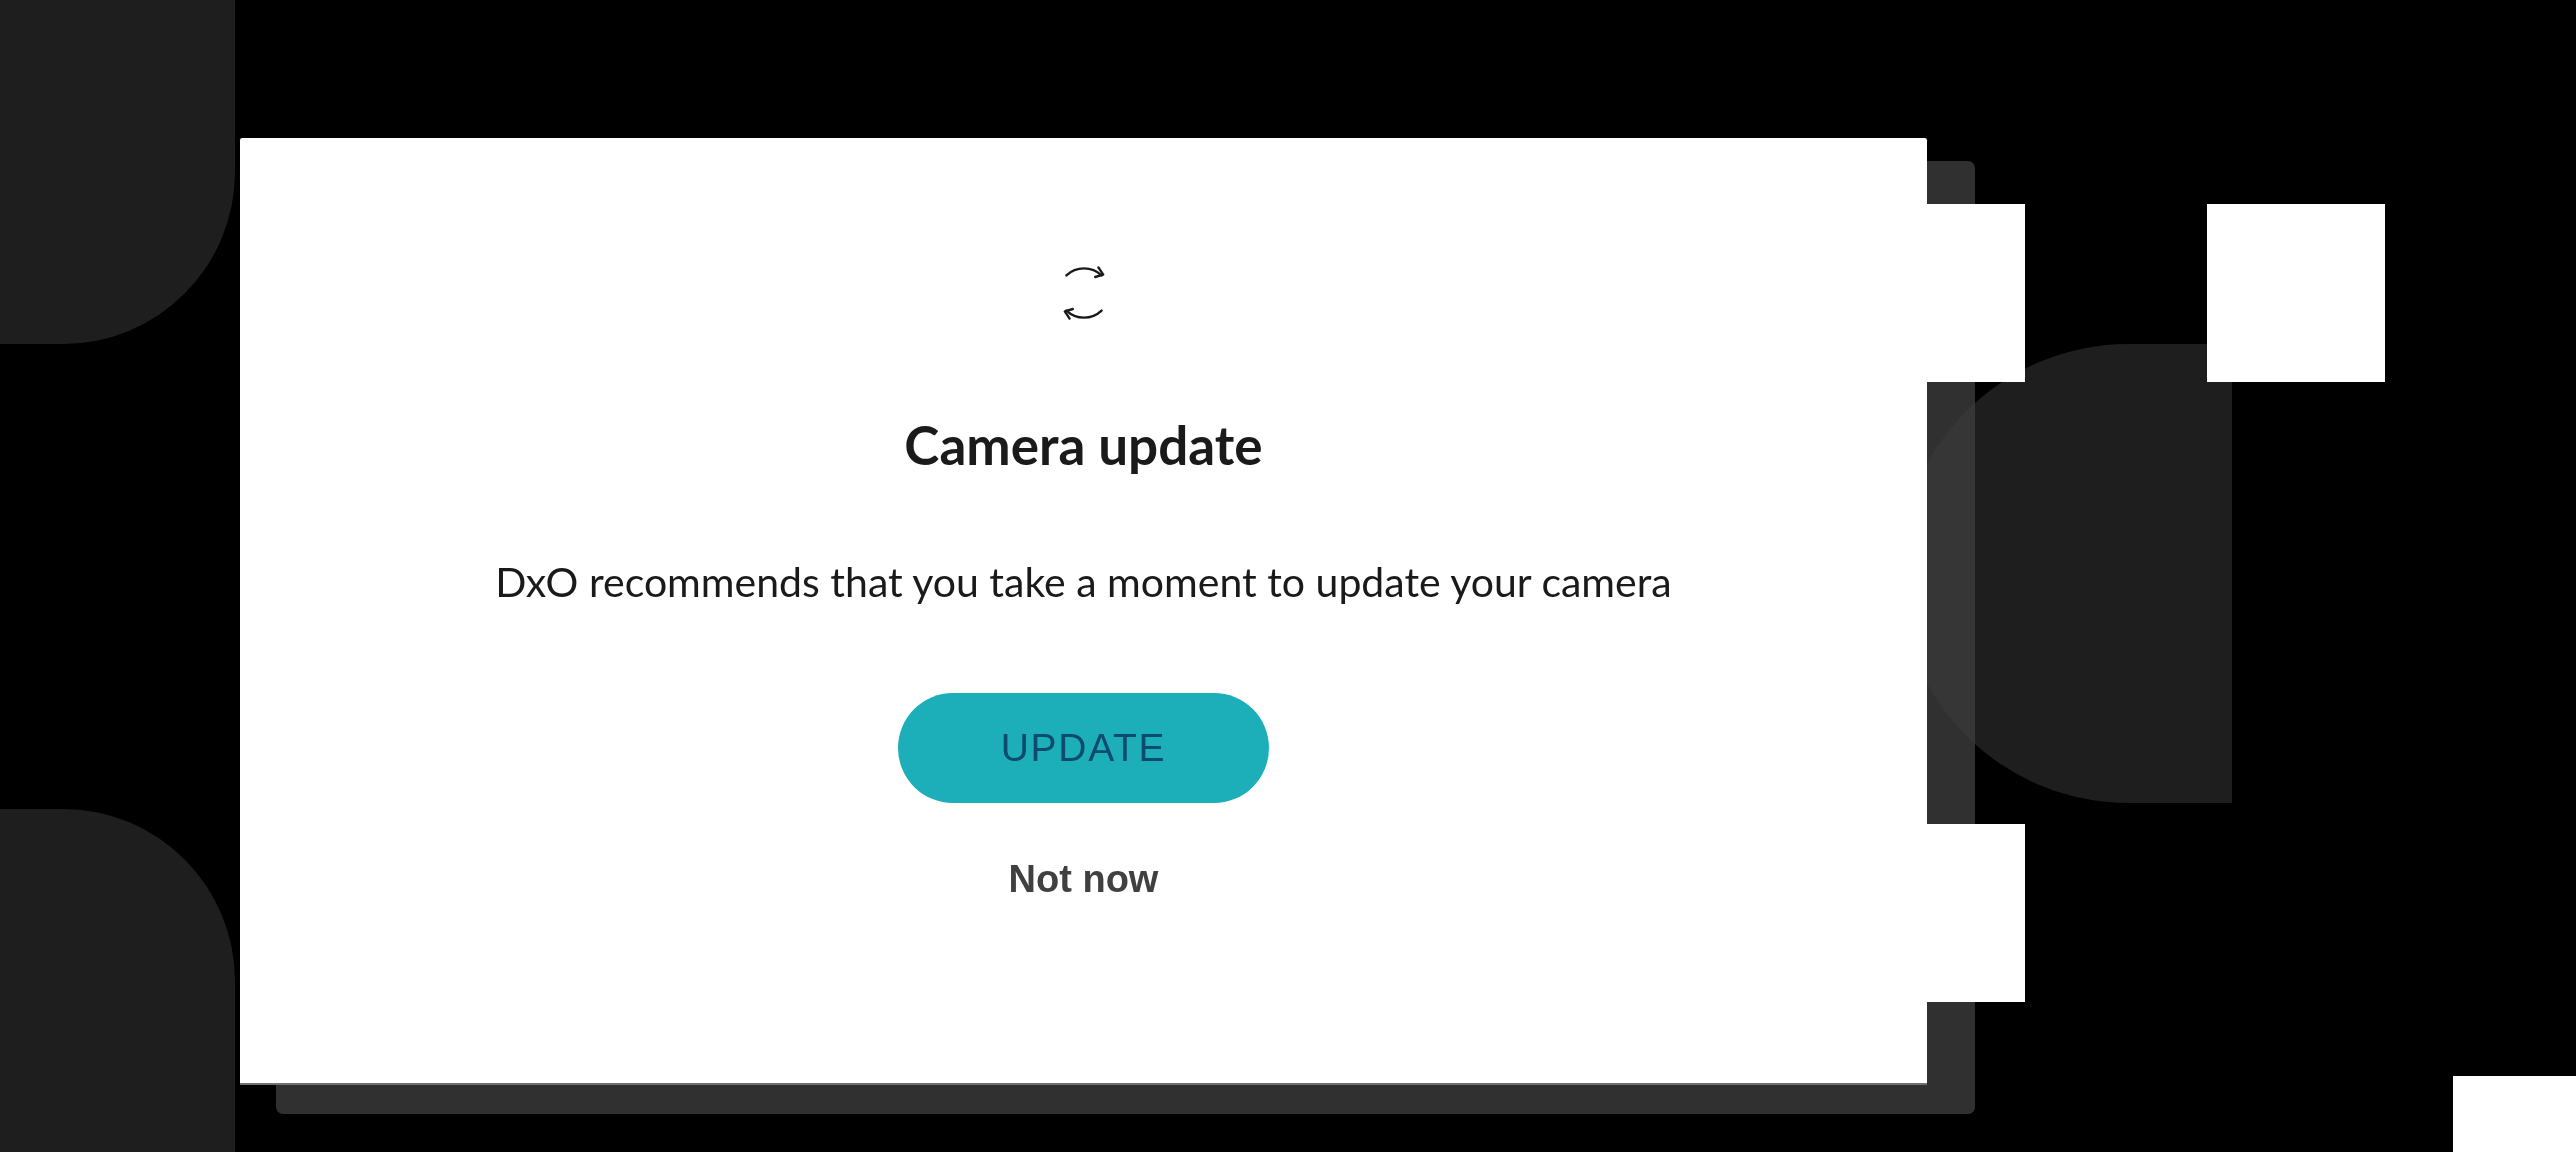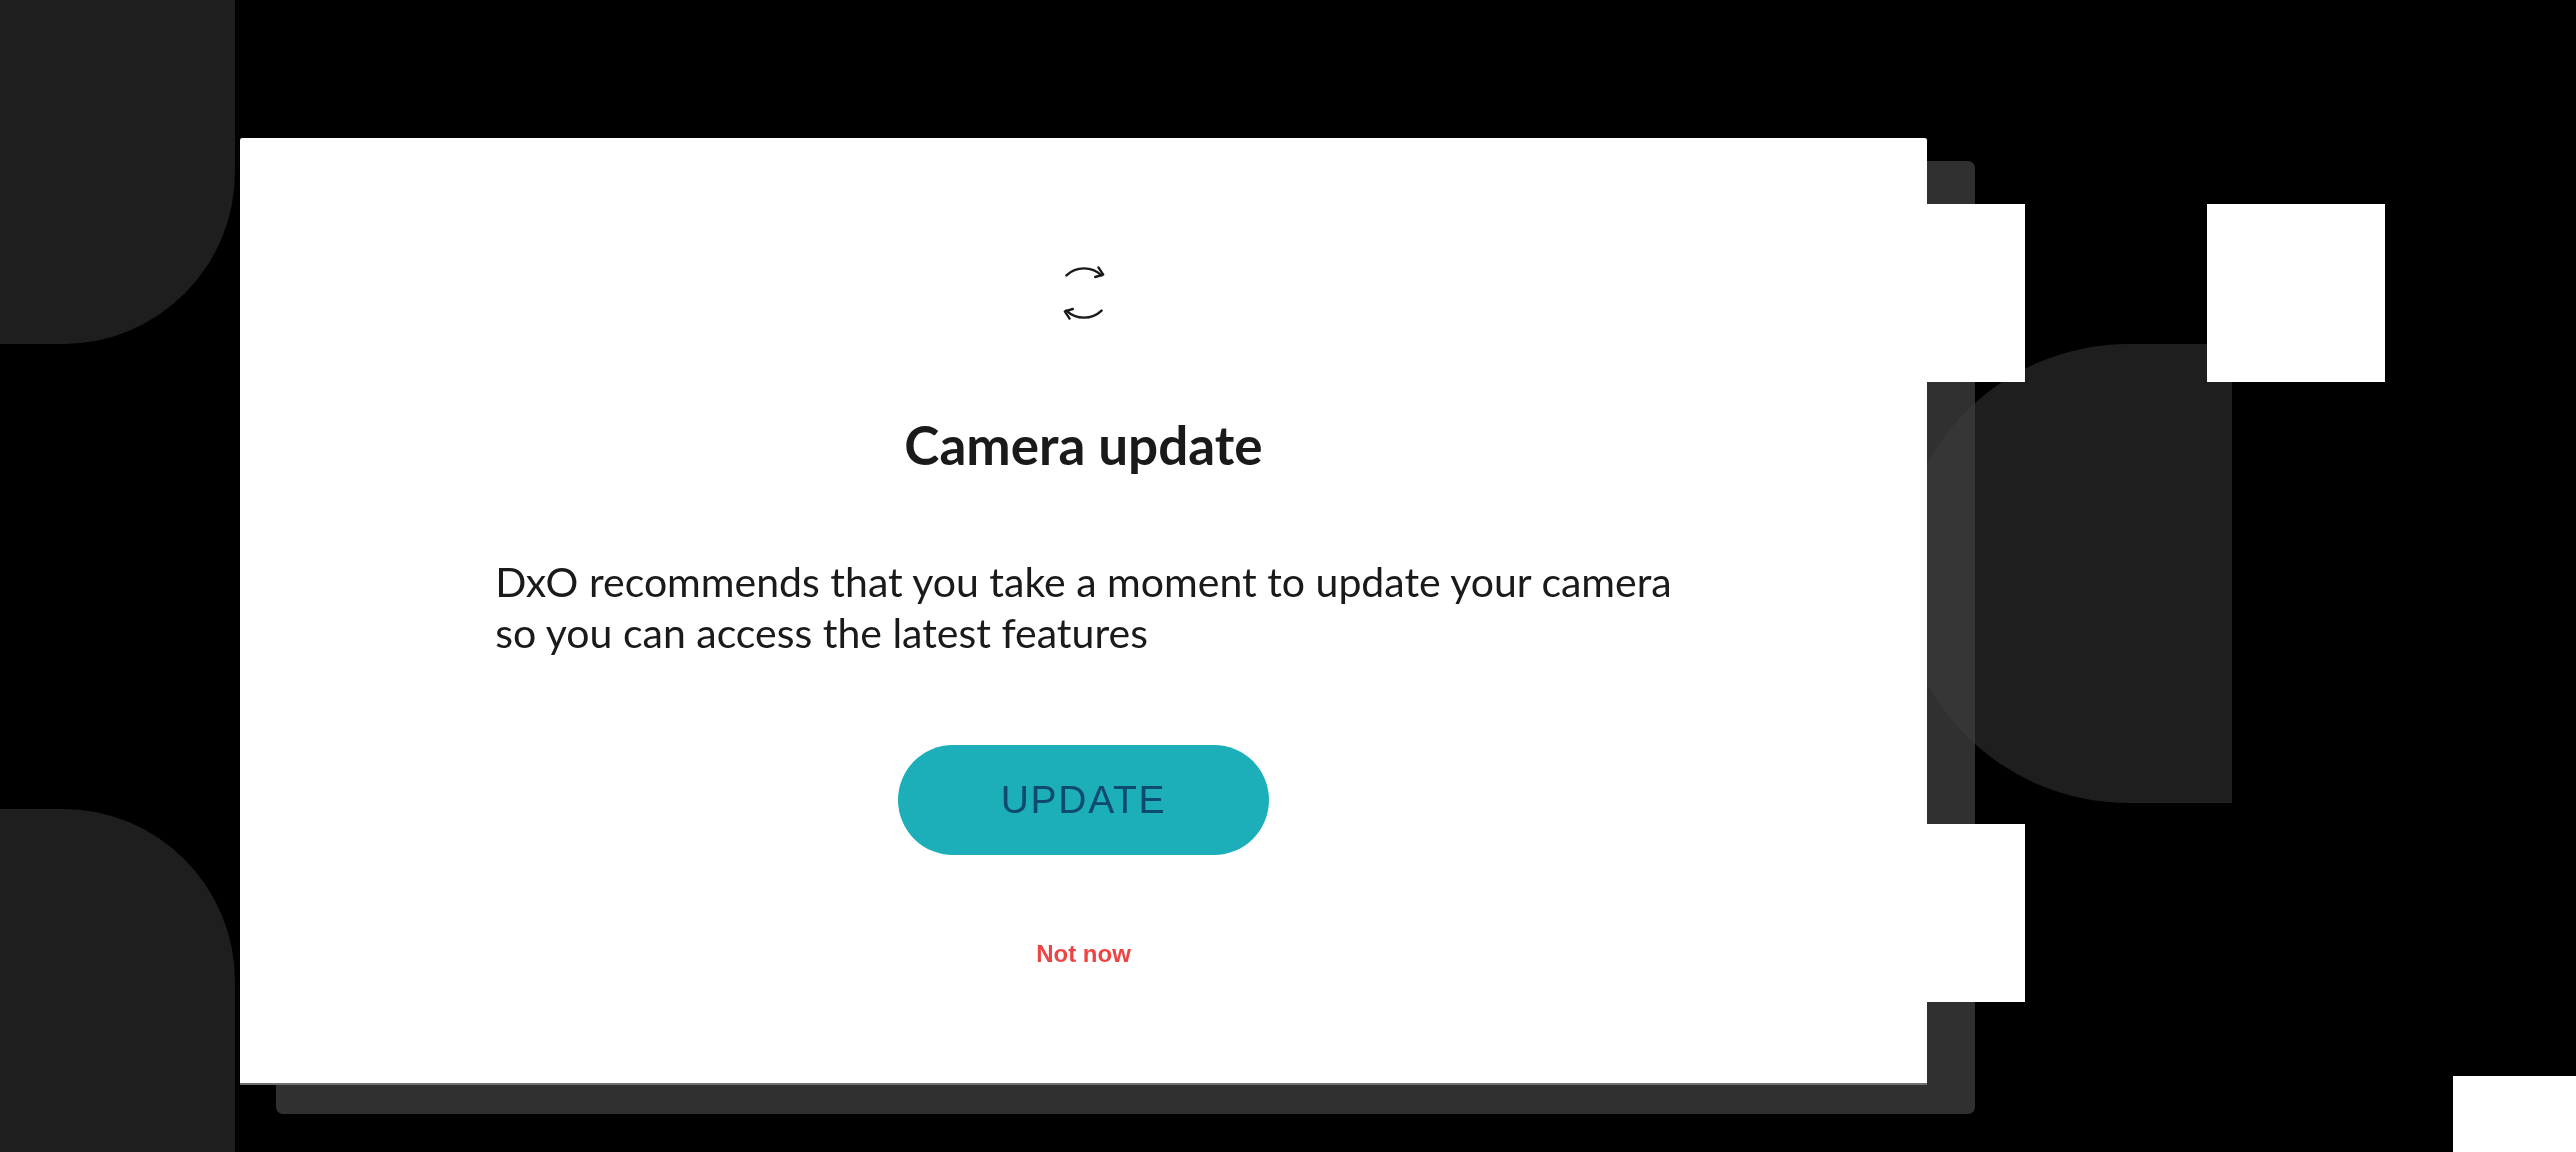--- a/index.html
+++ b/index.html
@@ -106,27 +106,26 @@
       font-weight: 400;
       letter-spacing: 1.7px;
       border: none;
       border-radius: 75px;
       padding: 33px 103px;
       cursor: pointer;
       margin-bottom: 55px;
     }
     
     .not-now-link {
-      font-size: 24px;
+      font-size: 38px;
       font-weight: 700;
-      color: #ef4444;
+      color: #404040;
       cursor: pointer;
       background: none;
       border: none;
-      margin-top: 30px;
     }
     
     .white-tile {
       position: absolute;
       background: #ffffff;
     }
     
     .tile-top-1 {
       top: 204px;
       left: 1847px;
@@ -180,21 +179,20 @@
       <path d="M 28 72 A 32 32 0 0 0 72 72" stroke-linecap="round"></path>
       <path d="M 68 18 L 74 27 L 64 30" stroke-linecap="round" stroke-linejoin="round"></path>
       <path d="M 32 82 L 26 73 L 36 70" stroke-linecap="round" stroke-linejoin="round"></path>
     </svg>
   </div>
 
   <h1 class="modal-title">Camera update</h1>
 
   <p class="modal-description">
     <span>DxO recommends that you take a moment to update your camera</span><br>
-    <span>so you can access the latest features</span>
   </p>
 
   <button class="update-button">UPDATE</button>
 
   <button class="not-now-link">Not now</button>
 
   <div class="modal-bottom-line"></div>
 </div>
 
 <div class="white-tile tile-top-1"></div>

